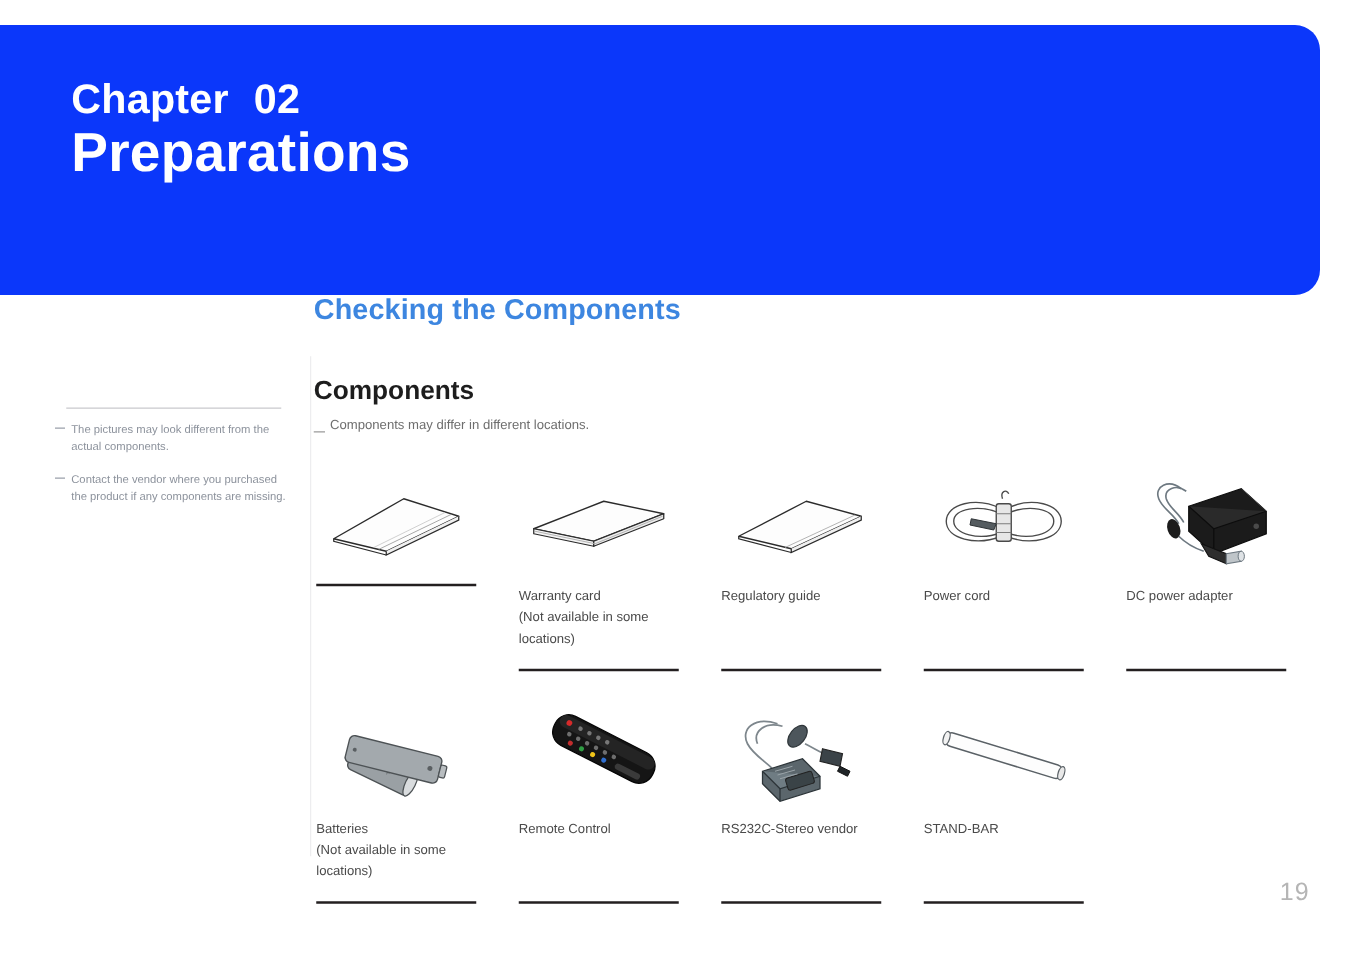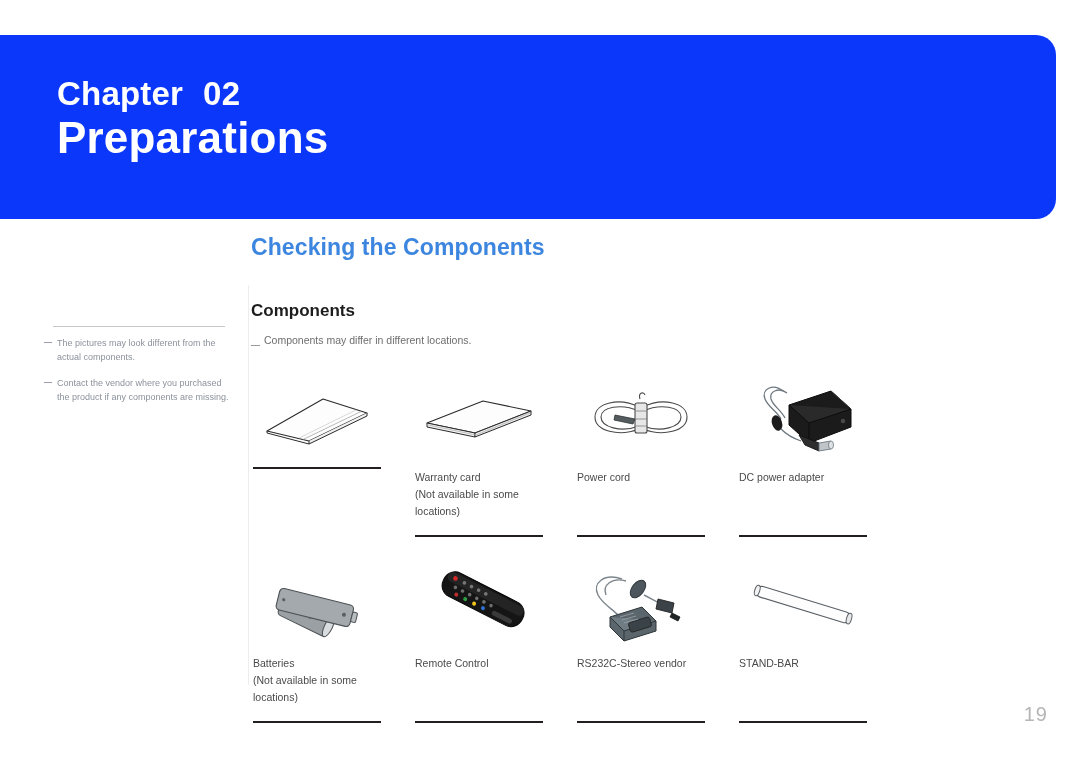--- a/index.html
+++ b/index.html
@@ -13,23 +13,23 @@
     position: relative;
     font-family: "Liberation Sans", sans-serif;
     color: #3f3f3f;
     overflow: hidden;
   }
 
   
   #chapter-banner {
     position: absolute;
     left: 0;
-    top: 35px;
+    top: 20px;
     width: 1056px;
-    height: 184px;
+    height: 216px;
     background: #0b37fa;
     border-top-right-radius: 20px;
     border-bottom-right-radius: 20px;
   }
   #chapter-banner .chapter-line {
     position: absolute;
     left: 57px;
     color: #ffffff;
     font-weight: bold;
     letter-spacing: 0.2px;
@@ -56,21 +56,21 @@
     font-weight: bold;
     color: #3d86e0;
     letter-spacing: 0.1px;
   }
 
   
   #section-heading {
     position: absolute;
     left: 251px;
     top: 301px;
-    font-size: 17px;
+    font-size: 21px;
     font-weight: bold;
     color: #1d1d1d;
   }
 
   
   #main-note {
     position: absolute;
     left: 251px;
     top: 334px;
     font-size: 10.5px;
@@ -245,20 +245,34 @@
         </svg>
       </div>
       <div class="component-labels">
         <div class="component-label">Warranty card</div>
         <div class="component-label">(Not available in some</div>
         <div class="component-label">locations)</div>
       </div>
       <div class="component-rule"></div>
     </div>
 
+    <div class="component-cell">
+      <div class="component-art">
+        <svg width="112" height="56" viewBox="0 0 112 56">
+          <path d="M6 38 L60 10 L104 22 L48 48 Z" fill="#fdfdfd" stroke="#2b2b2b" stroke-width="1.1" stroke-linejoin="round"></path>
+          <path d="M48 48 L48 51 L104 25 L104 22" fill="#f0f0f0" stroke="#2b2b2b" stroke-width="1"></path>
+          <path d="M6 38 L6 40 L48 51" fill="none" stroke="#2b2b2b" stroke-width="1"></path>
+          <path d="M99 21 L43 47" fill="none" stroke="#a9a9a9" stroke-width="0.7"></path>
+        </svg>
+      </div>
+      <div class="component-labels labels-push-1">
+        <div class="component-label">Regulatory guide</div>
+      </div>
+      <div class="component-rule"></div>
+    </div>
 
     <div class="component-cell">
       <div class="component-art">
         <svg width="112" height="60" viewBox="0 0 112 60">
           <g fill="none" stroke="#4a4a4a" stroke-width="1.1">
             <path d="M54 18 C34 8 10 14 10 28 C10 42 34 48 54 40"></path>
             <path d="M58 18 C78 8 102 14 102 28 C102 42 78 48 58 40"></path>
             <path d="M54 22 C36 14 16 18 16 28 C16 38 36 44 54 37"></path>
             <path d="M58 22 C76 14 96 18 96 28 C96 38 76 44 58 37"></path>
           </g>

